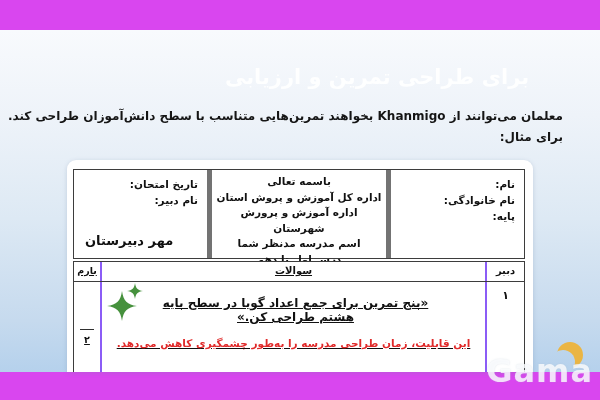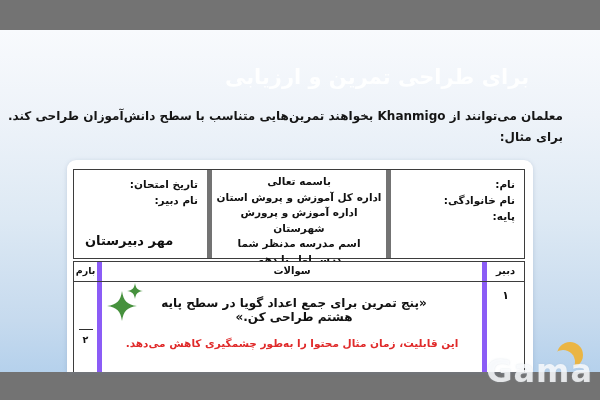--- a/index.html
+++ b/index.html
@@ -1,19 +1,19 @@
 <!DOCTYPE html>
 <html lang="fa"><head>
 <meta charset="utf-8">
 <style>
   * { margin:0; padding:0; box-sizing:border-box; }
   html,body { background:#ffffff; }
   .page {
     position:relative; width:600px; height:400px; overflow:hidden;
-    background:#737373;
+    background:#d946ef;
     font-family:"DejaVu Sans", sans-serif;
   }
   
   .slide-bg {
     position:absolute; left:0; top:30px; width:600px; height:342px;
     background:linear-gradient(to bottom,#f8fafd 0%, #eef3f9 25%, #dde9f4 55%, #c6daee 85%, #b5d1ec 100%);
   }
   .slide-title {
     position:absolute; top:65px; left:207px; width:340px;
     direction:rtl; text-align:center;
@@ -45,21 +45,21 @@
   .col-exam    { flex:1; padding:6px 9px; text-align:right; line-height:16px; position:relative; }
   .stamp { position:absolute; left:11px; bottom:9px; font-size:13px; font-weight:bold; }
   
   .q-table {
     position:absolute; left:6px; top:101px; width:452px; height:111px;
     border:1.5px solid #3d3d3d; border-bottom:none; background:#fff;
     direction:rtl; font-weight:bold; color:#111;
   }
   .q-head { display:flex; direction:rtl; height:20px; border-bottom:1px solid #3d3d3d; }
   .q-body { display:flex; direction:rtl; height:90px; }
-  .q-head > div + div, .q-body > div + div { border-right:5px solid #8b5cf6; }
+  .q-head > div + div, .q-body > div + div { border-right:2px solid #8b5cf6;text-decoration:underline; }
   .c-num    { width:37px;  text-align:center; font-size:10px; }
   .c-quest  { flex:1;      text-align:center; font-size:10px; position:relative; }
   .c-points { width:28px;  text-align:center; font-size:9.5px; }
   .q-head > div { padding-top:3px; }
   .q-body .c-num { padding-top:7px; font-size:11px; }
   .question-text { margin-top:14px; padding:0 40px 0 44px; font-size:12px; color:#111; direction:rtl; }
   .note-text { margin-top:13px; padding:0 10px; font-size:10.5px; }
   .sparkle { position:absolute; left:3px; top:1px; }
   .points-frac { margin-top:47px; }
   .frac-dash { width:14px; border-top:1.5px solid #2f2f2f; margin:0 auto 4px auto; }
@@ -122,21 +122,21 @@
       <div class="q-body">
         <div class="c-num">۱</div>
         <div class="c-quest">
           <span class="sparkle">
             <svg width="40" height="42" viewBox="0 0 40 42" aria-hidden="true">
               <path fill="#46913d" d="M17 8 C18.2 17.6 22.4 21.8 32 23 C22.4 24.2 18.2 28.4 17 38 C15.8 28.4 11.6 24.2 2 23 C11.6 21.8 15.8 17.6 17 8 Z"></path>
               <path fill="#46913d" d="M30 0 C30.65 5.2 32.8 7.35 38 8 C32.8 8.65 30.65 10.8 30 16 C29.35 10.8 27.2 8.65 22 8 C27.2 7.35 29.35 5.2 30 0 Z"></path>
             </svg>
           </span>
           <div class="question-text">«پنج تمرین برای جمع اعداد گویا در سطح پایه هشتم طراحی کن.»</div>
-          <div class="note-text" style="color:#e02a2a;">این قابلیت، زمان مثال محتوا را به‌طور چشمگیری کاهش می‌دهد.</div>
+          <div class="note-text" style="color:#e02a2a;">این قابلیت، زمان طراحی مدرسه را به‌طور چشمگیری کاهش می‌دهد.</div>
         </div>
         <div class="c-points">
           <div class="points-frac">
             <div class="frac-dash"></div>
             <div>۲</div>
           </div>
         </div>
       </div>
     </div>
 

